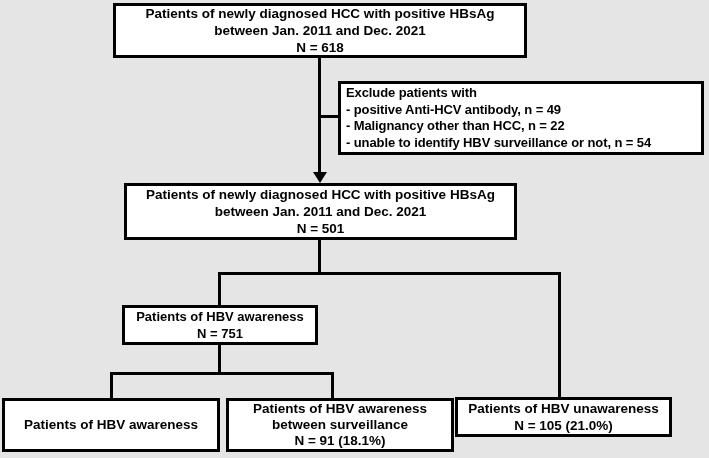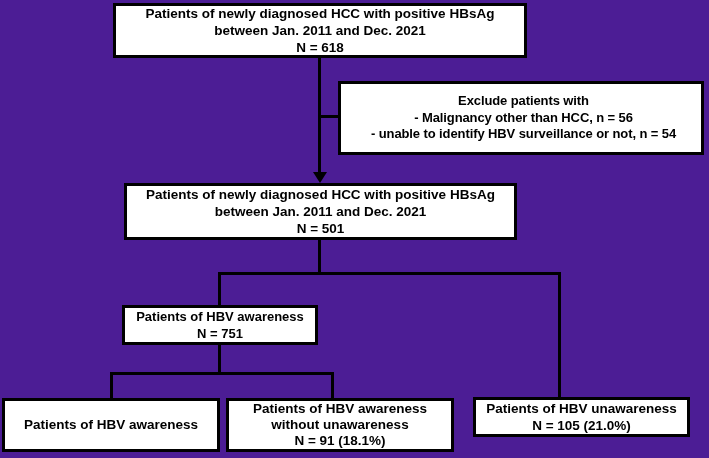--- a/index.html
+++ b/index.html
@@ -4,21 +4,21 @@
 <style>
   html, body {
     margin: 0;
     padding: 0;
     background: #ffffff;
   }
   .canvas {
     position: relative;
     width: 709px;
     height: 458px;
-    background: #4c1d95;
+    background: #e5e5e5;
     font-family: "Liberation Sans", sans-serif;
     font-weight: bold;
     color: #000000;
     overflow: hidden;
   }
   .box {
     position: absolute;
     box-sizing: border-box;
     border: 3px solid #000000;
     background: #ffffff;
@@ -27,26 +27,26 @@
     line-height: 17px;
     display: flex;
     flex-direction: column;
     justify-content: center;
     white-space: nowrap;
   }
   .box .bline { flex: 0 0 auto; }
   #box-initial   { left: 113px; top: 3px;   width: 414px; height: 55px; }
   #box-exclude   { left: 338px; top: 81px;  width: 366px; height: 74px;
                    text-align: left; padding-left: 5px; font-size: 13px;
-                   line-height: 16.5px; letter-spacing: -0.1px; align-items: center; }
+                   line-height: 16.5px; letter-spacing: -0.1px; }
   #box-included  { left: 124px; top: 183px; width: 393px; height: 57px; }
   #box-awareness { left: 122px; top: 305px; width: 196px; height: 40px; font-size: 13px; }
   #box-with-surv { left: 2px;   top: 398px; width: 218px; height: 54px; line-height: 16px; }
   #box-wo-surv   { left: 226px; top: 398px; width: 228px; height: 54px; line-height: 16px; }
-  #box-unaware   { left: 473px; top: 397px; width: 217px; height: 40px; }
+  #box-unaware   { left: 455px; top: 397px; width: 217px; height: 40px; }
   .line {
     position: absolute;
     background: #000000;
   }
   
   #v-initial-down   { left: 318px; top: 58px;  width: 3px; height: 115px; }
   #v-included-down  { left: 318px; top: 240px; width: 3px; height: 34px; }
   #v-to-awareness   { left: 218px; top: 272px; width: 3px; height: 33px; }
   #v-to-unaware     { left: 558px; top: 272px; width: 3px; height: 125px; }
   #v-awareness-down { left: 218px; top: 345px; width: 3px; height: 29px; }
@@ -85,42 +85,43 @@
   <div class="line" id="v-to-wo-surv"></div>
 
   <div class="box" id="box-initial">
     <div class="bline">Patients of newly diagnosed HCC with positive HBsAg</div>
     <div class="bline">between Jan. 2011 and Dec. 2021</div>
     <div class="bline">N = 618</div>
   </div>
 
   <div class="box" id="box-exclude">
     <div class="bline">Exclude patients with</div>
-    <div class="bline">- Malignancy other than HCC, n = 56</div>
+    <div class="bline">- positive Anti-HCV antibody, n = 49</div>
+    <div class="bline">- Malignancy other than HCC, n = 22</div>
     <div class="bline">- unable to identify HBV surveillance or not, n = 54</div>
   </div>
 
   <div class="box" id="box-included">
     <div class="bline">Patients of newly diagnosed HCC with positive HBsAg</div>
     <div class="bline">between Jan. 2011 and Dec. 2021</div>
     <div class="bline">N = 501</div>
   </div>
 
   <div class="box" id="box-awareness">
     <div class="bline">Patients of HBV awareness</div>
     <div class="bline">N = 751</div>
   </div>
 
   <div class="box" id="box-with-surv">
     <div class="bline">Patients of HBV awareness</div>
   </div>
 
   <div class="box" id="box-wo-surv">
     <div class="bline">Patients of HBV awareness</div>
-    <div class="bline">without unawareness</div>
+    <div class="bline">between surveillance</div>
     <div class="bline">N = 91 (18.1%)</div>
   </div>
 
   <div class="box" id="box-unaware">
     <div class="bline">Patients of HBV unawareness</div>
     <div class="bline">N = 105 (21.0%)</div>
   </div>
 
 </div>
 

